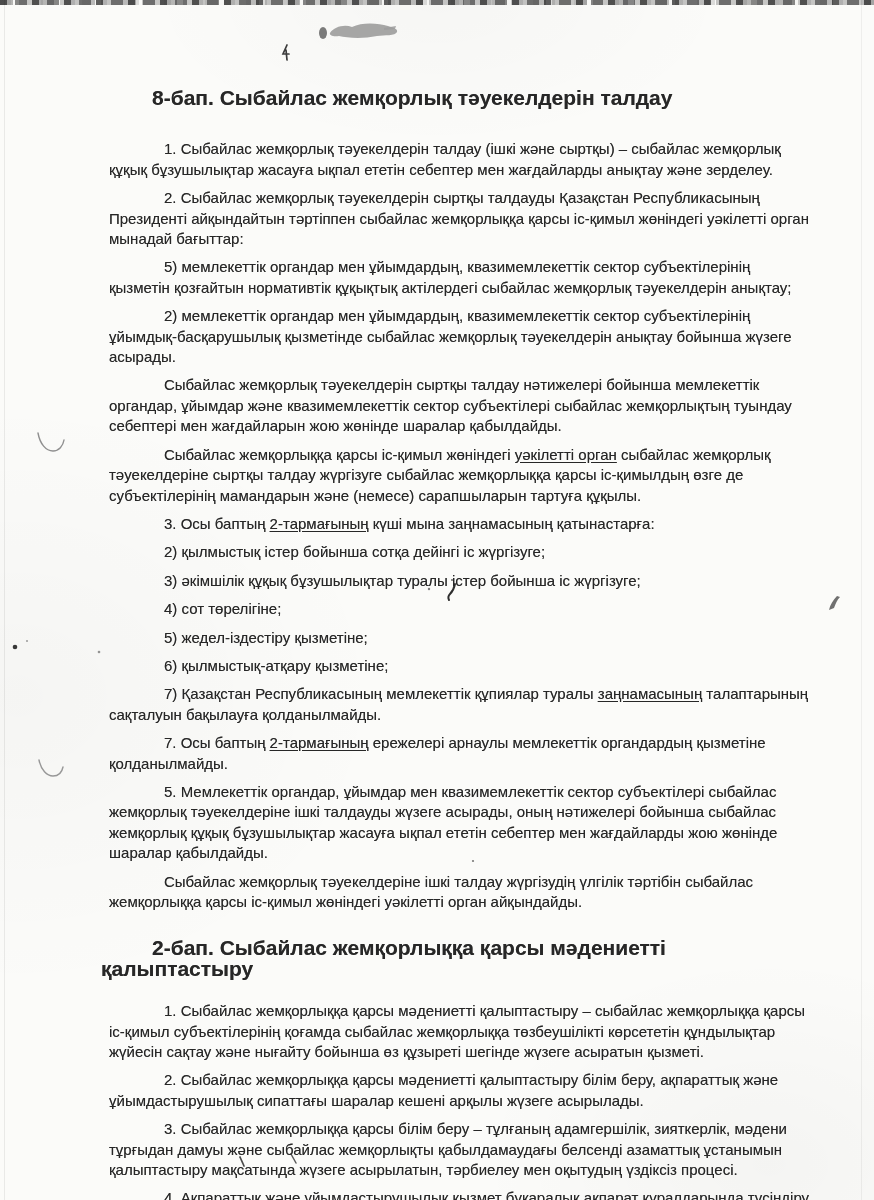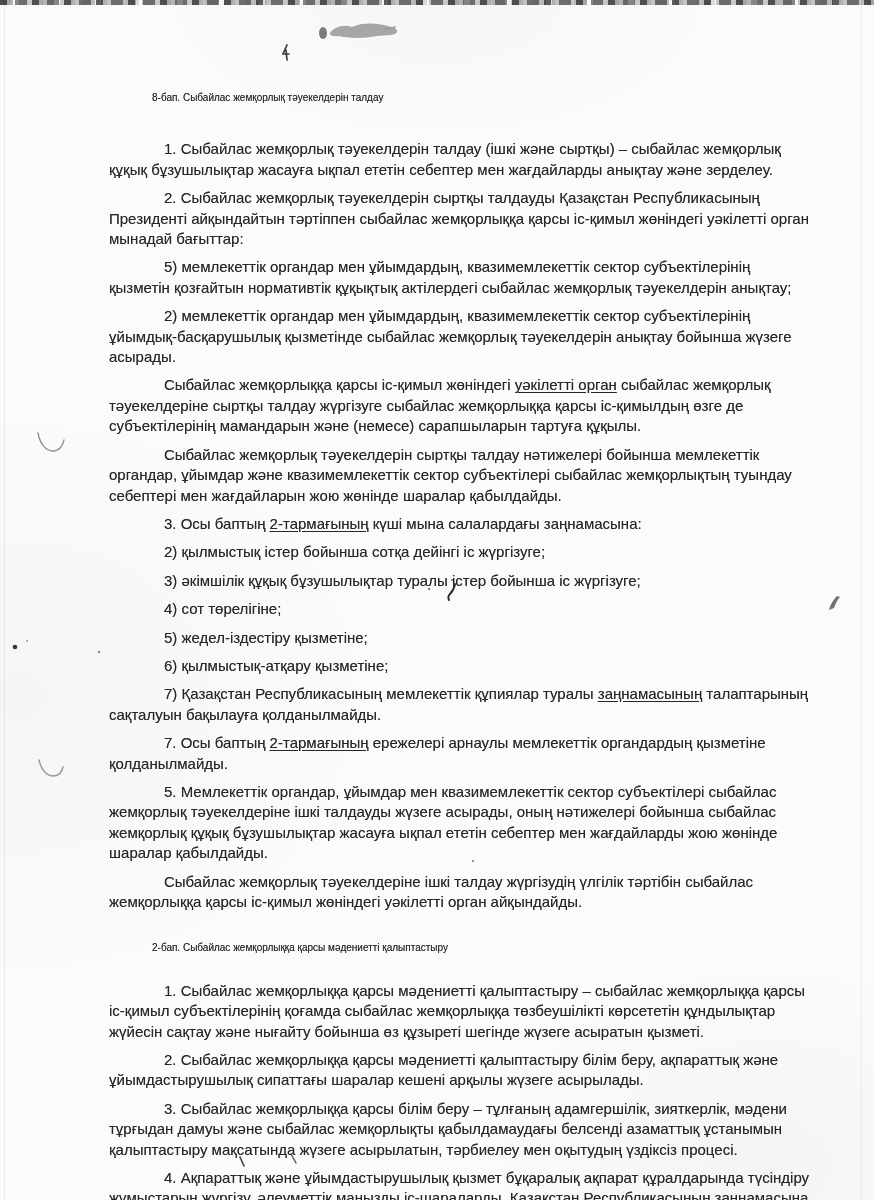--- a/index.html
+++ b/index.html
@@ -50,22 +50,22 @@
     line-height: 20.4px;
     text-align: left;
     text-shadow: 0 0 0.5px rgba(40,40,40,0.55);
   }
   .content p {
     margin: 8px;
     text-indent: 55px;
   }
   .content h2 {
     margin: 0 0 31px 0;
-    font-size: 10px;
-    font-weight: normal;
+    font-size: 21px;
+    font-weight: bold;
     line-height: 20.4px;
     text-indent: 51px;
   }
   .content h2.article-9 {
     margin: 26px 0 22px 0;
   }
   .content u {
     text-decoration: underline;
     text-underline-offset: 2px;
   }
@@ -106,23 +106,23 @@
     <path d="M291 1154 l5 9" fill="none" stroke="#5a5a5a" stroke-width="1.5" stroke-linecap="round"></path>
   </svg>
 
   <div class="content">
     <h2>8-бап. Сыбайлас жемқорлық тәуекелдерін талдау</h2>
 
     <p><span>1. Сыбайлас жемқорлық тәуекелдерін талдау (ішкі және сыртқы) – сыбайлас жемқорлық құқық бұзушылықтар жасауға ықпал ететін себептер мен жағдайларды анықтау және зерделеу.</span></p>
     <p><span>2. Сыбайлас жемқорлық тәуекелдерін сыртқы талдауды Қазақстан Республикасының Президенті айқындайтын тәртіппен сыбайлас жемқорлыққа қарсы іс-қимыл жөніндегі уәкілетті орган мынадай бағыттар:</span></p>
     <p><span>5) мемлекеттік органдар мен ұйымдардың, квазимемлекеттік сектор субъектілерінің қызметін қозғайтын нормативтік құқықтық актілердегі сыбайлас жемқорлық тәуекелдерін анықтау;</span></p>
     <p><span>2) мемлекеттік органдар мен ұйымдардың, квазимемлекеттік сектор субъектілерінің ұйымдық-басқарушылық қызметінде сыбайлас жемқорлық тәуекелдерін анықтау бойынша жүзеге асырады.</span></p>
+    <p><span>Сыбайлас жемқорлық тәуекелдерін сыртқы талдау нәтижелері бойынша мемлекеттік органдар, ұйымдар және квазимемлекеттік сектор субъектілері сыбайлас жемқорлықтың туындау себептері мен жағдайларын жою жөнінде шаралар қабылдайды.</span></p>
     <p><span>Сыбайлас жемқорлыққа қарсы іс-қимыл жөніндегі </span><u>уәкілетті орган</u><span> сыбайлас жемқорлық тәуекелдеріне сыртқы талдау жүргізуге сыбайлас жемқорлыққа қарсы іс-қимылдың өзге де субъектілерінің мамандарын және (немесе) сарапшыларын тартуға құқылы.</span></p>
-    <p><span>Сыбайлас жемқорлық тәуекелдерін сыртқы талдау нәтижелері бойынша мемлекеттік органдар, ұйымдар және квазимемлекеттік сектор субъектілері сыбайлас жемқорлықтың туындау себептері мен жағдайларын жою жөнінде шаралар қабылдайды.</span></p>
-    <p><span>3. Осы баптың </span><u>2-тармағының</u><span> күші мына салалардағы заңнамасына:</span></p>
+    <p><span>3. Осы баптың </span><u>2-тармағының</u><span> күші мына заңнамасының қатынастарға:</span></p>
     <p><span>2) қылмыстық істер бойынша сотқа дейінгі іс жүргізуге;</span></p>
     <p><span>3) әкімшілік құқық бұзушылықтар туралы істер бойынша іс жүргізуге;</span></p>
     <p><span>4) сот төрелігіне;</span></p>
     <p><span>5) жедел-іздестіру қызметіне;</span></p>
     <p><span>6) қылмыстық-атқару қызметіне;</span></p>
     <p><span>7) Қазақстан Республикасының мемлекеттік құпиялар туралы </span><u>заңнамасының</u><span> талаптарының сақталуын бақылауға қолданылмайды.</span></p>
     <p><span>7. Осы баптың </span><u>2-тармағының</u><span> ережелері арнаулы мемлекеттік органдардың қызметіне қолданылмайды.</span></p>
     <p><span>5. Мемлекеттік органдар, ұйымдар мен квазимемлекеттік сектор субъектілері сыбайлас жемқорлық тәуекелдеріне ішкі талдауды жүзеге асырады, оның нәтижелері бойынша сыбайлас жемқорлық құқық бұзушылықтар жасауға ықпал ететін себептер мен жағдайларды жою жөнінде шаралар қабылдайды.</span></p>
     <p><span>Сыбайлас жемқорлық тәуекелдеріне ішкі талдау жүргізудің үлгілік тәртібін сыбайлас жемқорлыққа қарсы іс-қимыл жөніндегі уәкілетті орган айқындайды.</span></p>
 

